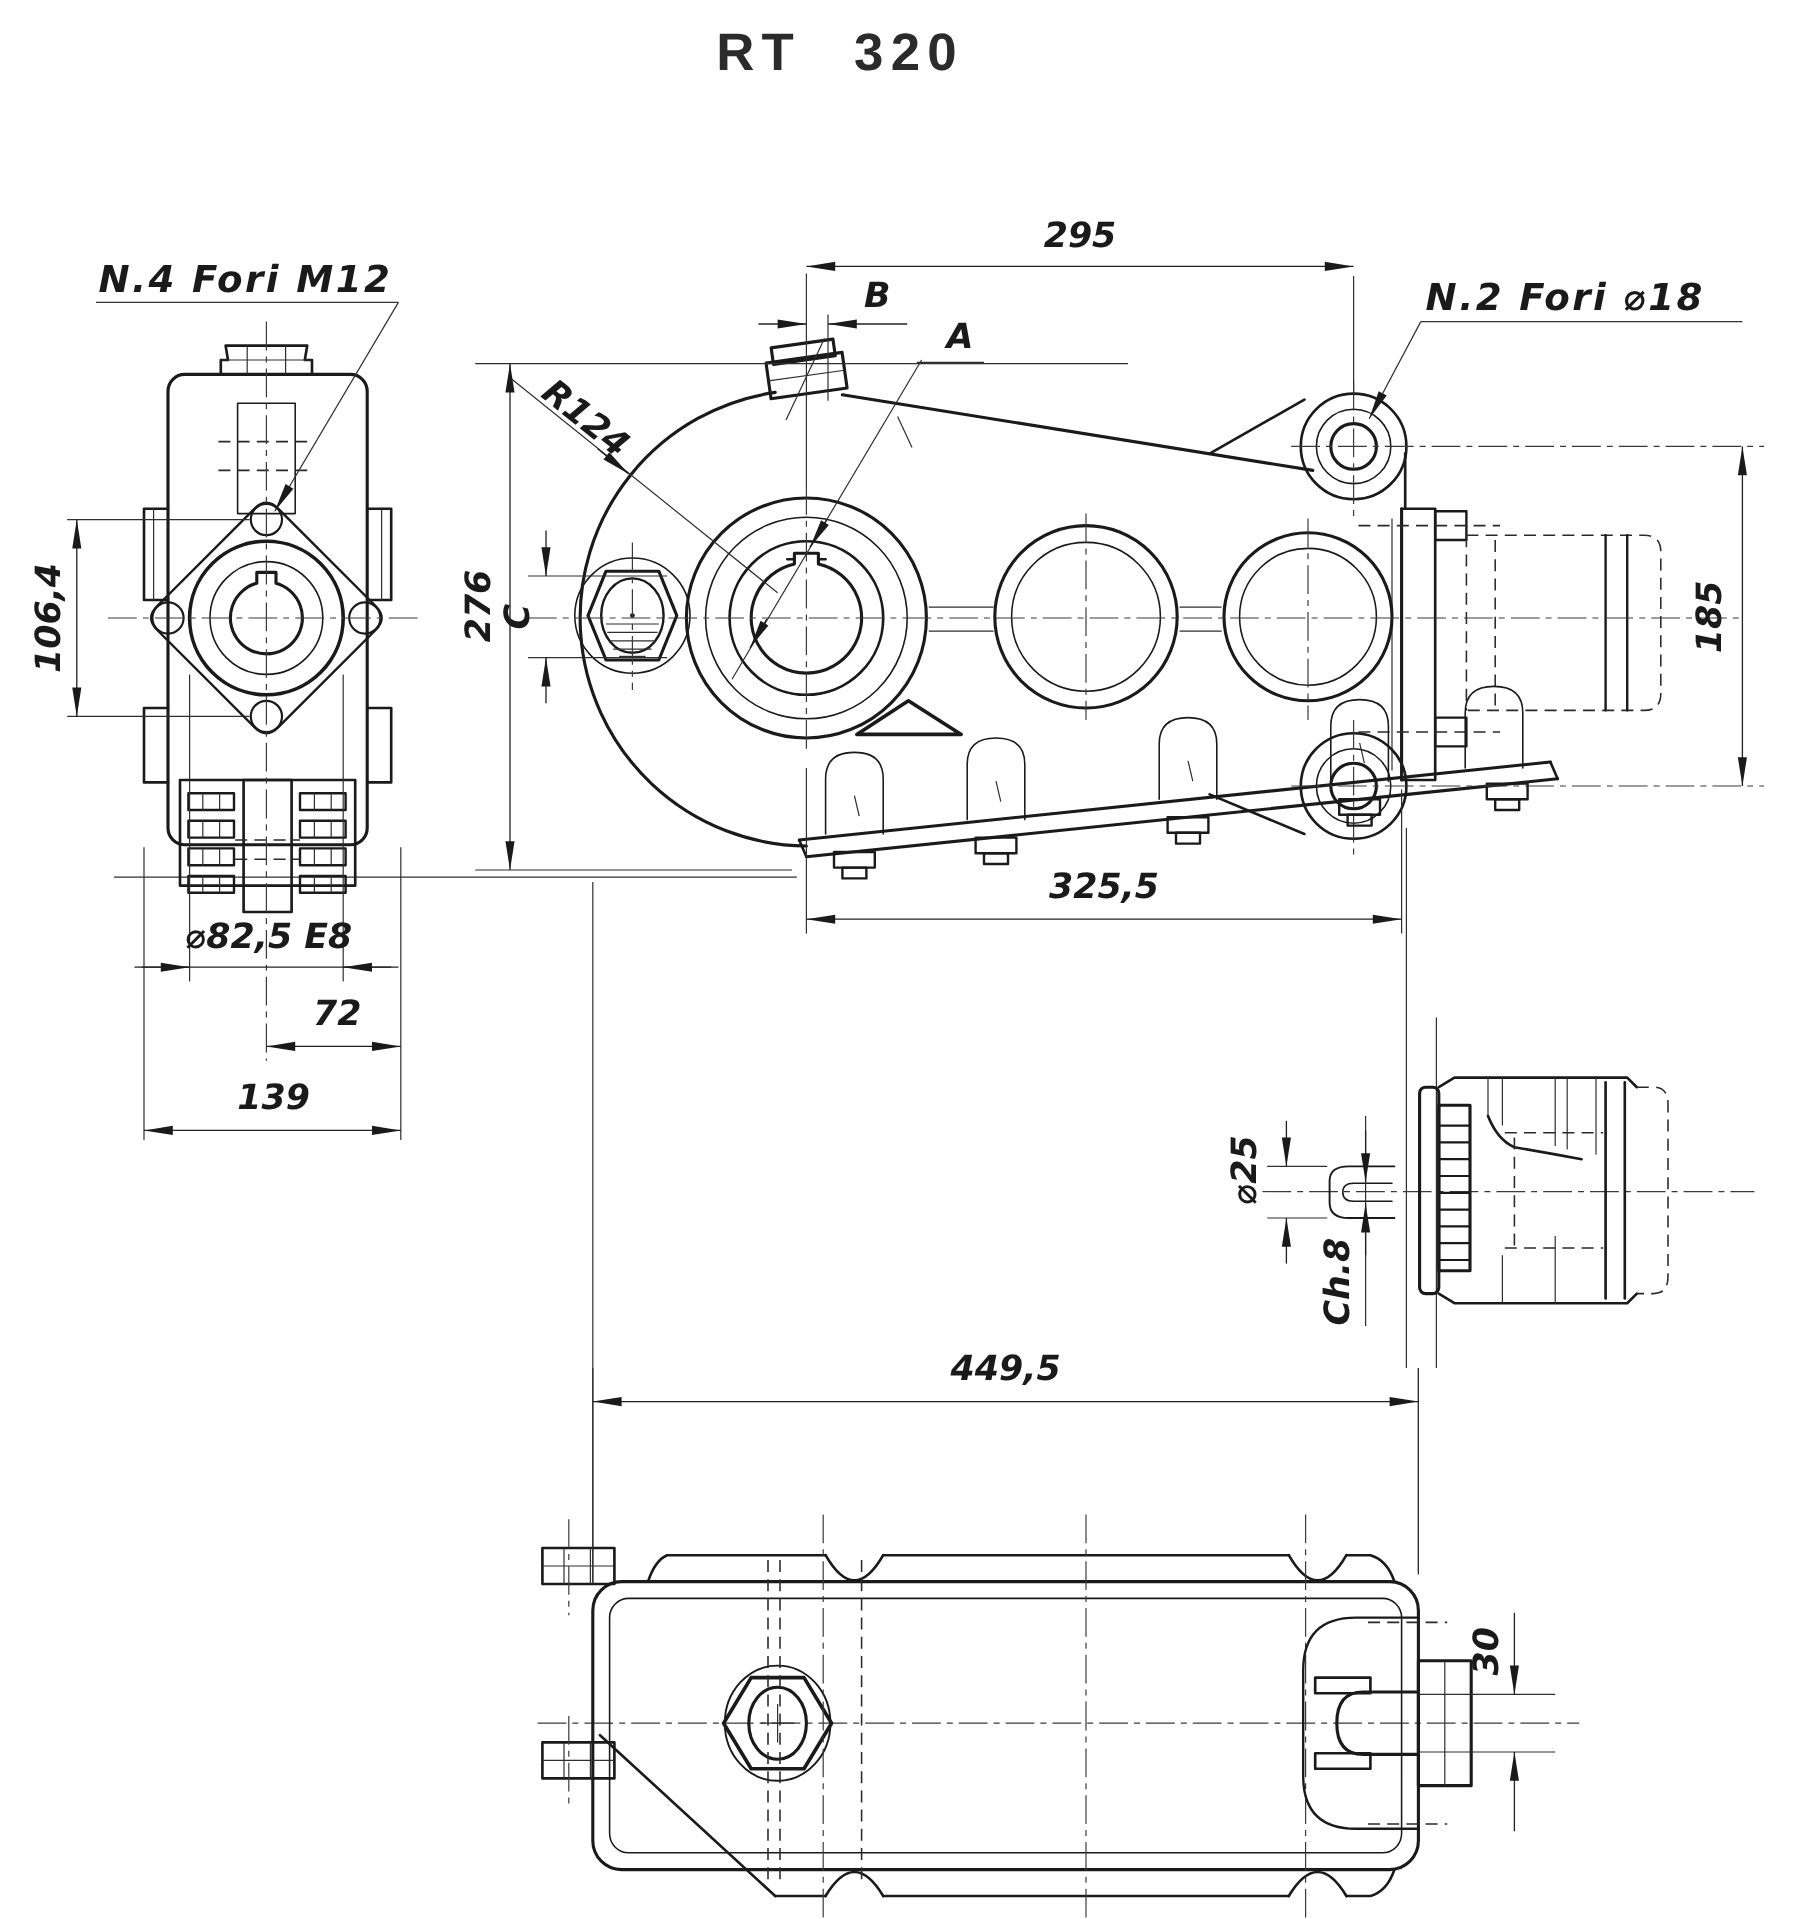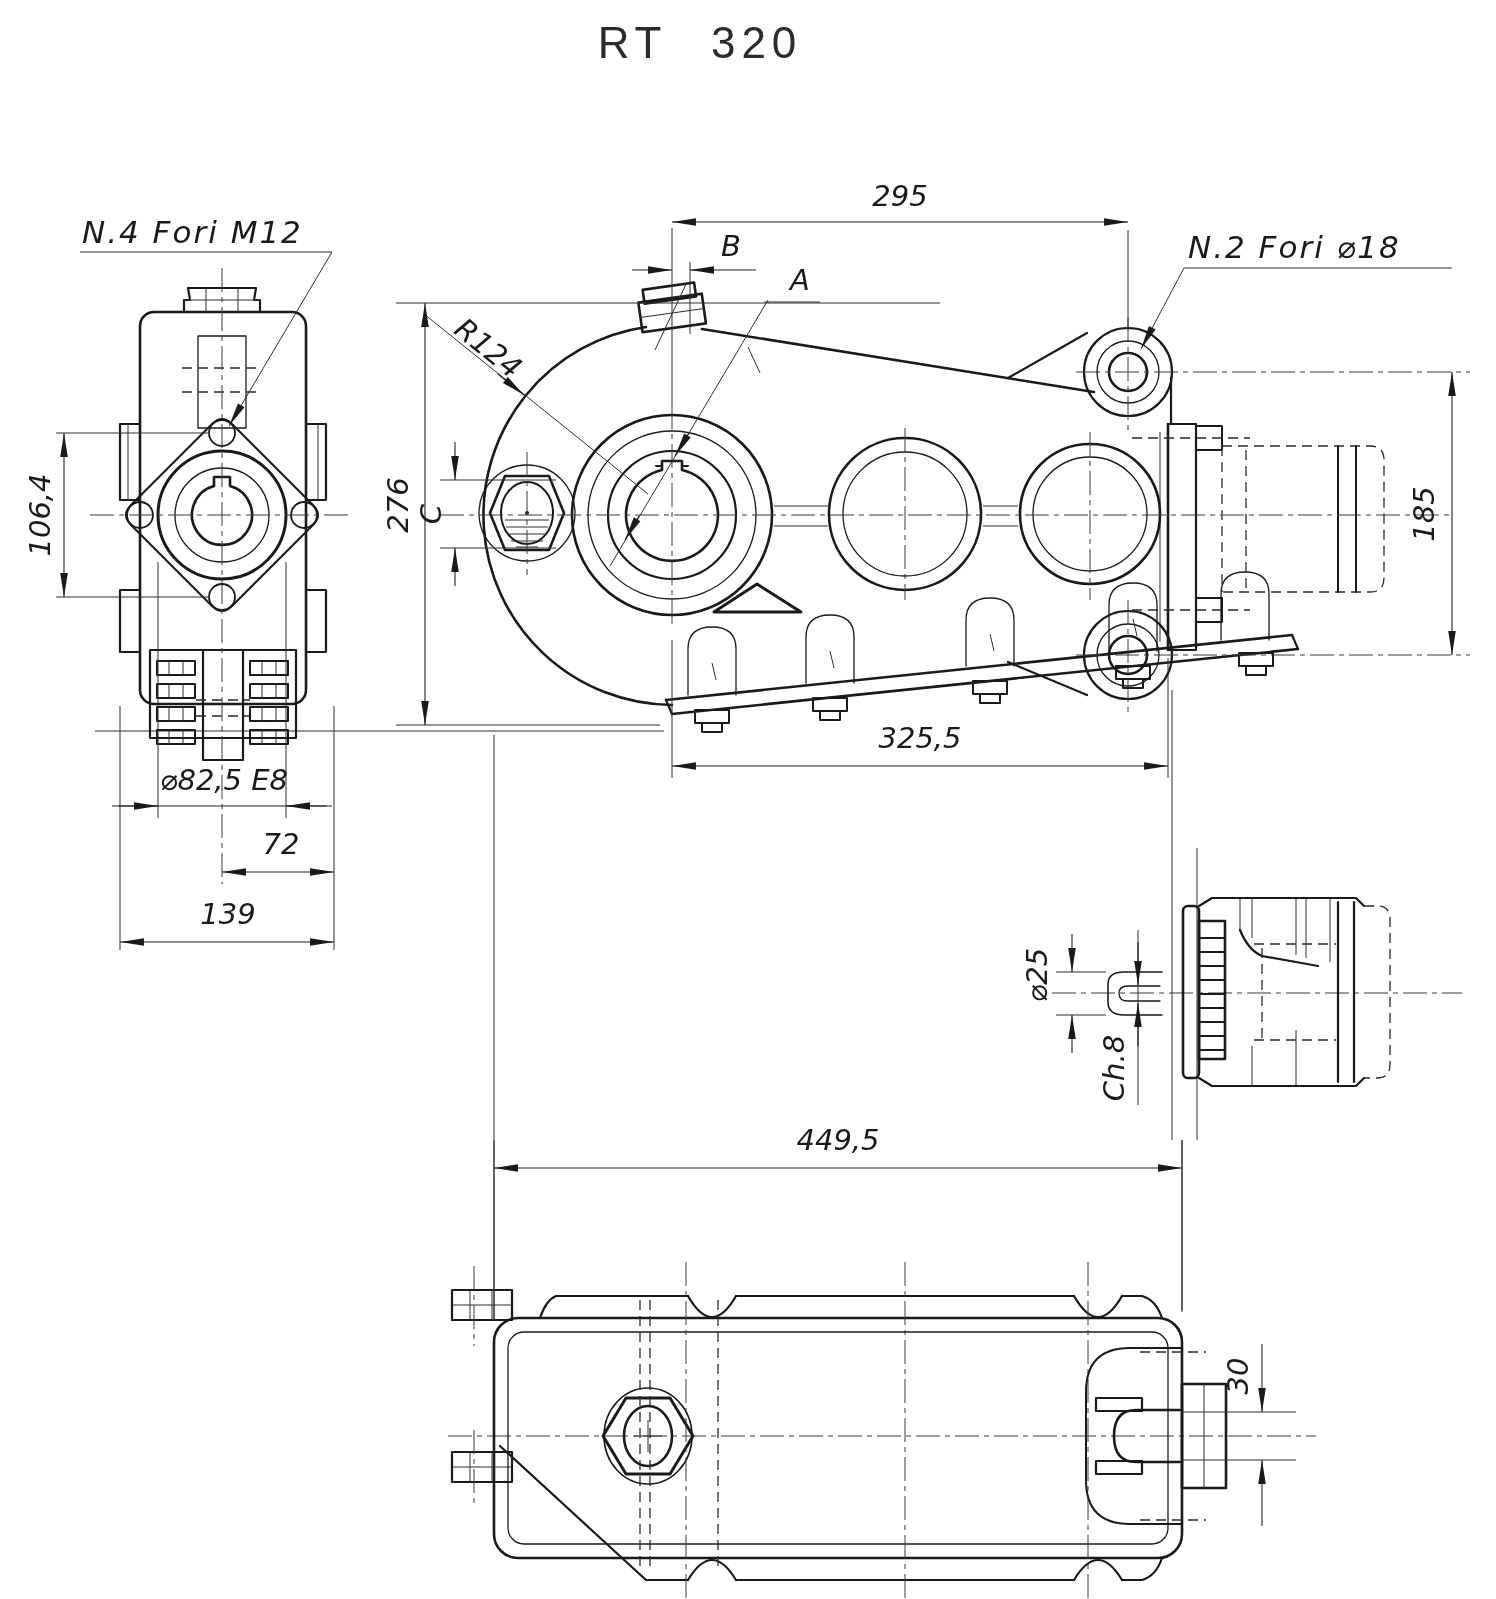--- a/index.html
+++ b/index.html
@@ -1,17 +1,17 @@
 <!DOCTYPE html>
 <html><head>
 <meta charset="utf-8">
 <style>
   html,body{margin:0;padding:0;background:#ffffff;}
   .stage{position:relative;width:1496px;height:1599px;background:#ffffff;overflow:hidden;
-         font-family:"DejaVu Sans",sans-serif;}
+         font-family:"DejaVu Sans",sans-serif;font-weight:bold;}
   svg{display:block}
   .ln{stroke:#1a1a1a;fill:none;stroke-linecap:round;stroke-linejoin:round}
   .s3{stroke-width:3}.s26{stroke-width:2.6}.s22{stroke-width:2.2}.s2{stroke-width:2}
   .s18{stroke-width:1.8}.s16{stroke-width:1.6}.s13{stroke-width:1.3}
   .cl{stroke:#3a3a3a;fill:none;stroke-width:1;stroke-dasharray:24 5 5 5;stroke-linecap:butt}
   .hl{stroke:#2a2a2a;fill:none;stroke-width:1.3;stroke-dasharray:10 6;stroke-linecap:butt}
   .dim{stroke:#222222;fill:none;stroke-width:1.1}
   .ext{stroke:#2f2f2f;fill:none;stroke-width:1}
   text.t-dim{font-family:"DejaVu Sans",sans-serif;font-style:italic;font-size:29px;fill:#1a1a1a}
   text.t-call{font-family:"DejaVu Sans",sans-serif;font-style:italic;font-size:31px;fill:#1a1a1a;letter-spacing:2px}

